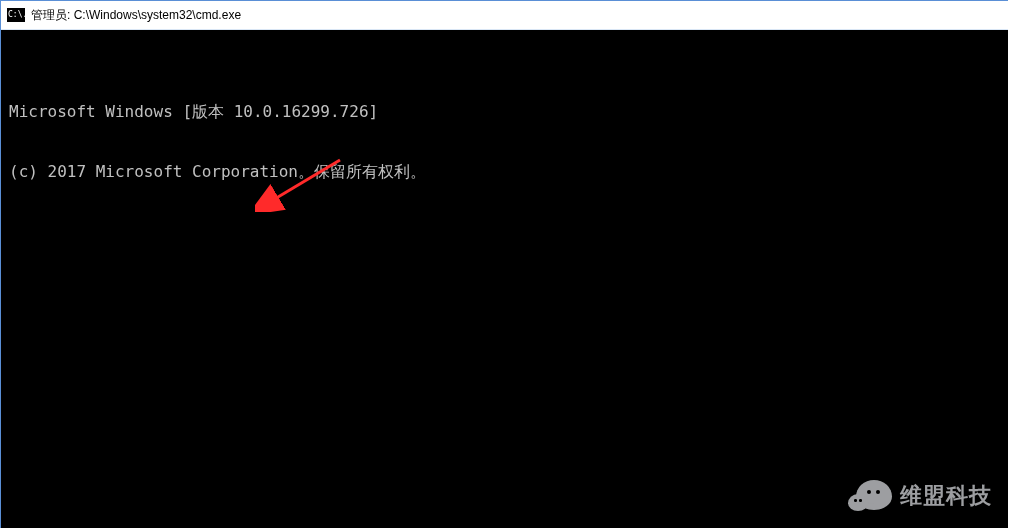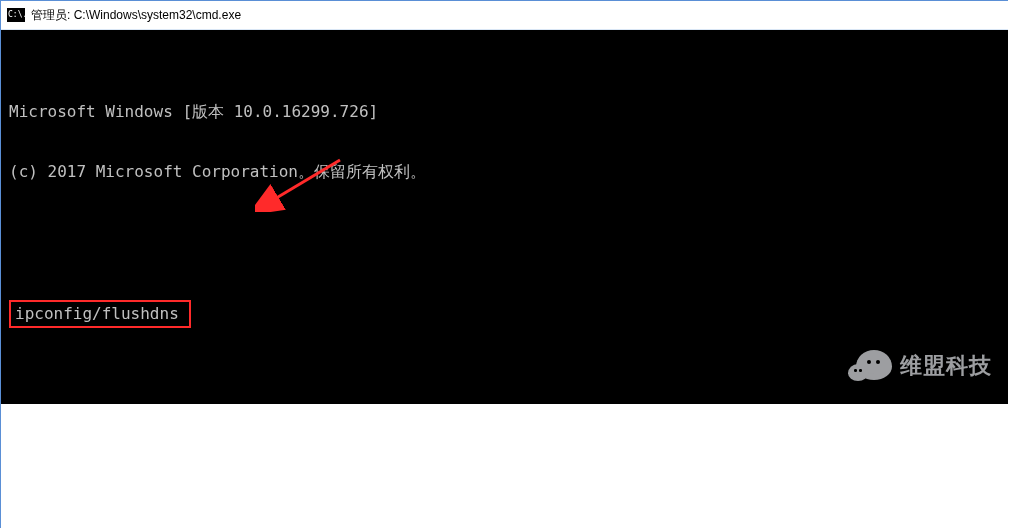--- a/index.html
+++ b/index.html
@@ -44,21 +44,21 @@
     margin-left: 6px;
     font-size: 12px;
     color: #000;
     font-family: "Microsoft YaHei", sans-serif;
     text-align: center;
   }
   .terminal {
     background: #000;
     color: #c0c0c0;
     width: 100%;
-    height: 374px;
+    height: 498px;
     box-sizing: border-box;
     padding: 12px 8px 8px 8px;
     font-size: 16px;
     line-height: 20px;
     font-family: "NSimSun", "SimSun", "Consolas", monospace;
     white-space: pre;
     position: relative;
   }
   .term-line { white-space: pre; }
   .prompt-line { display: flex; align-items: center; }
@@ -70,21 +70,21 @@
   }
   
   .arrow-svg {
     position: absolute;
     pointer-events: none;
   }
   
   .watermark {
     position: absolute;
     right: 16px;
-    bottom: 18px;
+    bottom: 12px;
     display: flex;
     align-items: center;
     opacity: 0.9;
     font-family: "Microsoft YaHei", sans-serif;
   }
   .wm-icon {
     position: relative;
     width: 48px;
     height: 40px;
   }
@@ -141,21 +141,21 @@
     <span class="title-text">管理员: C:\Windows\system32\cmd.exe</span>
   </div>
 
   <div class="terminal">
 
     <div class="term-line">Microsoft Windows [版本 10.0.16299.726]</div>
     <div class="term-line">(c) 2017 Microsoft Corporation。保留所有权利。</div>
     <div class="term-line">&nbsp;</div>
 
     <div class="prompt-line">
-      <span class="hl-box"><span>ipconfig/flushdns</span></span>
+      
     </div>
 
     <div class="term-line">&nbsp;</div>
 
     <div></div>
 
     
 
     
 

